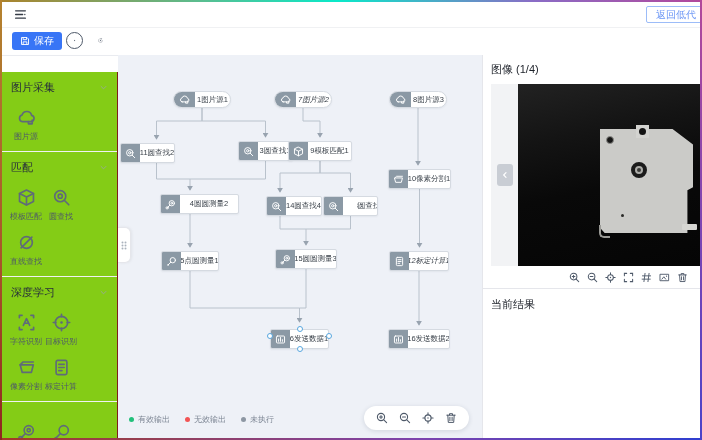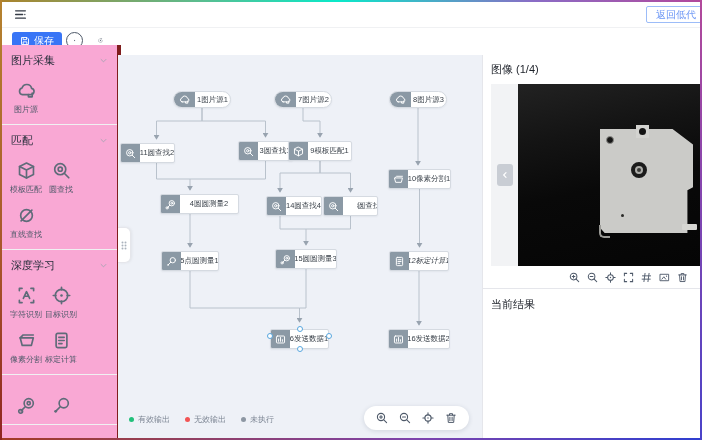--- a/index.html
+++ b/index.html
@@ -16,21 +16,21 @@
   .menu-ic{position:absolute;left:12px;top:6px;color:#343b46}
   .back-btn{position:absolute;right:-6px;top:4px;height:17px;line-height:15px;padding:0 9px;font-size:10px;
             color:#6a95f5;background:#fff;border:1px solid #9cbcf8;border-radius:2px}
   
   .tb{position:absolute;top:28px;left:2px;right:2px;height:27px;background:#fff;border-bottom:1px solid #e9ebf0}
   .save-btn{position:absolute;left:10px;top:4px;height:18px;display:flex;align-items:center;gap:4px;
             background:#3875f6;color:#fff;font-size:10px;border:none;border-radius:3px;padding:0 8px}
   .circ-btn{position:absolute;top:4px;width:17px;height:17px;border:1px solid #4e5969;border-radius:50%;
             background:#fff;color:#4e5969;display:flex;align-items:center;justify-content:center}
   
-  .sidebar{position:absolute;top:45px;left:2px;width:115px;bottom:2px;background:#f9a8d4;border-right:4px solid #7f1d1d;overflow:hidden}
+  .sidebar{position:absolute;top:72px;left:2px;width:115px;bottom:2px;background:#84cc16;border-right:4px solid #7f1d1d;overflow:hidden}
   .section{padding:8px 9px 9px;border-bottom:1px solid #f0f1f2}
   .sec-title{display:flex;justify-content:space-between;align-items:center;font-size:11px;color:#272e3b}
   .sec-title .chev{color:#9aa3ad}
   .items{display:flex;flex-wrap:wrap;margin-top:13px;column-gap:5px;row-gap:11px}
   .s-item{width:30px;display:flex;flex-direction:column;align-items:center;gap:4px;font-size:8px;color:#4e5969;white-space:nowrap}
   .s-item svg{width:19px;height:19px;color:#5f6b79}
   
   .canvas{position:absolute;top:55px;left:118px;width:365px;bottom:2px;background:#eef1f7;overflow:hidden}
   .edges{position:absolute;left:0;top:0}
   .node{position:absolute;display:flex;height:20px;background:#fff;border:1px solid #d5dae1;border-radius:2px;
@@ -263,21 +263,21 @@
   <div id="nodes">
       <div class="node pill" style="left: 55px; top: 36px; width: 58px;">
         <div class="nicon">
           <svg class="" viewBox="0 0 12 12" fill="none" stroke="currentColor" stroke-width="1.05" stroke-linecap="round" stroke-linejoin="round">
             <path d="M3.4 8.6h5.4a2 2 0 0 0 .4-3.95A3.1 3.1 0 0 0 3.2 4.4a2.15 2.15 0 0 0 .2 4.2z"></path>
             <path d="M7.2 8.6v1.4h2.4V7.6"></path>
           </svg>
         </div>
         <div class="nlabel">1图片源1</div>
       </div>
-      <div class="node pill" style="left: 156px; top: 36px; width: 58px;">
+      <div class="node pill" style="left: 156px; top: 36px; width: 58px; font-style: italic;">
         <div class="nicon">
           <svg class="" viewBox="0 0 12 12" fill="none" stroke="currentColor" stroke-width="1.05" stroke-linecap="round" stroke-linejoin="round">
             <path d="M3.4 8.6h5.4a2 2 0 0 0 .4-3.95A3.1 3.1 0 0 0 3.2 4.4a2.15 2.15 0 0 0 .2 4.2z"></path>
             <path d="M7.2 8.6v1.4h2.4V7.6"></path>
           </svg>
         </div>
         <div class="nlabel">7图片源2</div>
       </div>
       <div class="node pill" style="left: 271px; top: 36px; width: 58px;">
         <div class="nicon">

